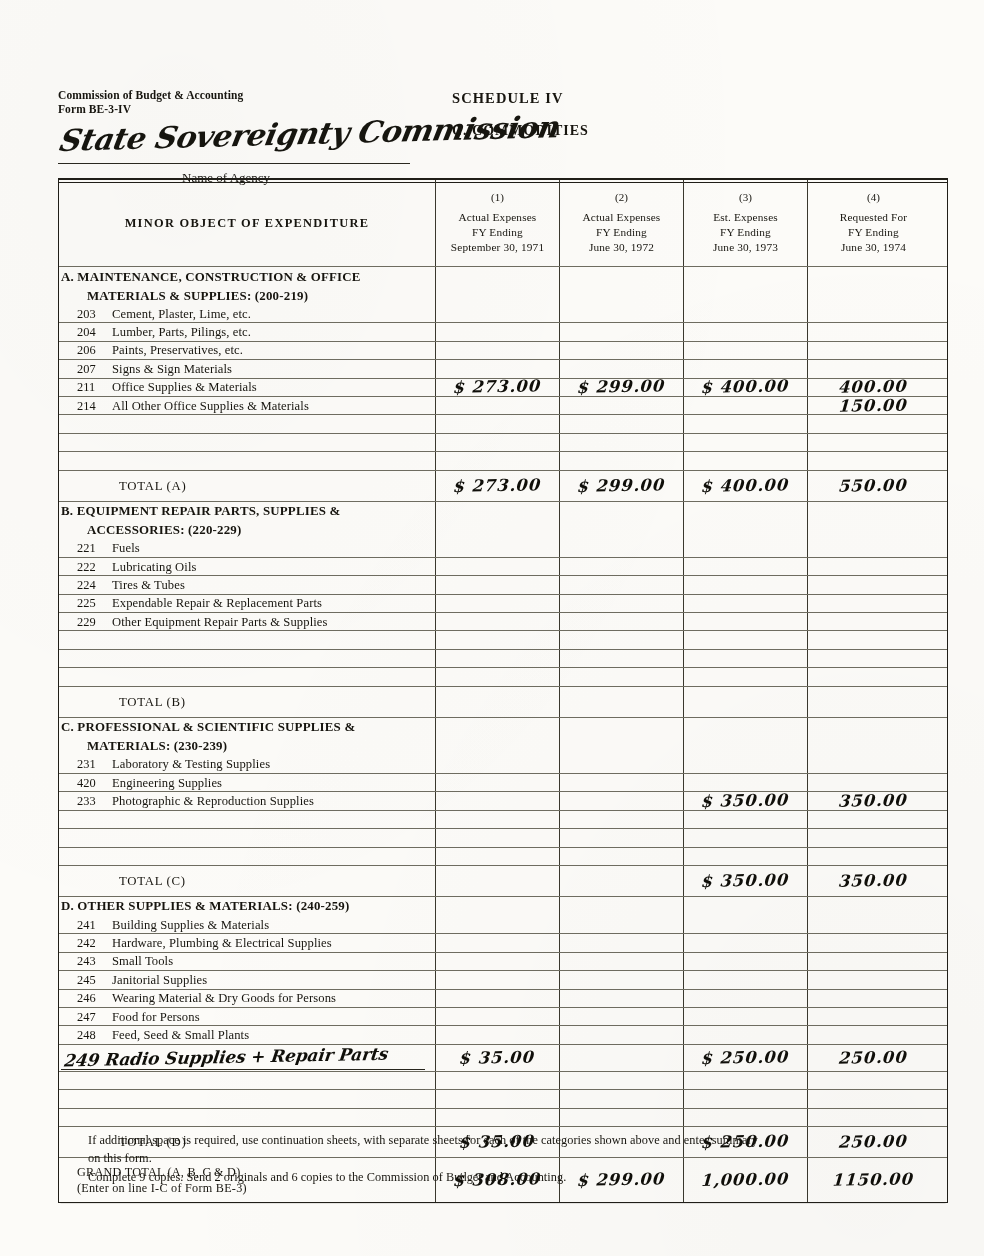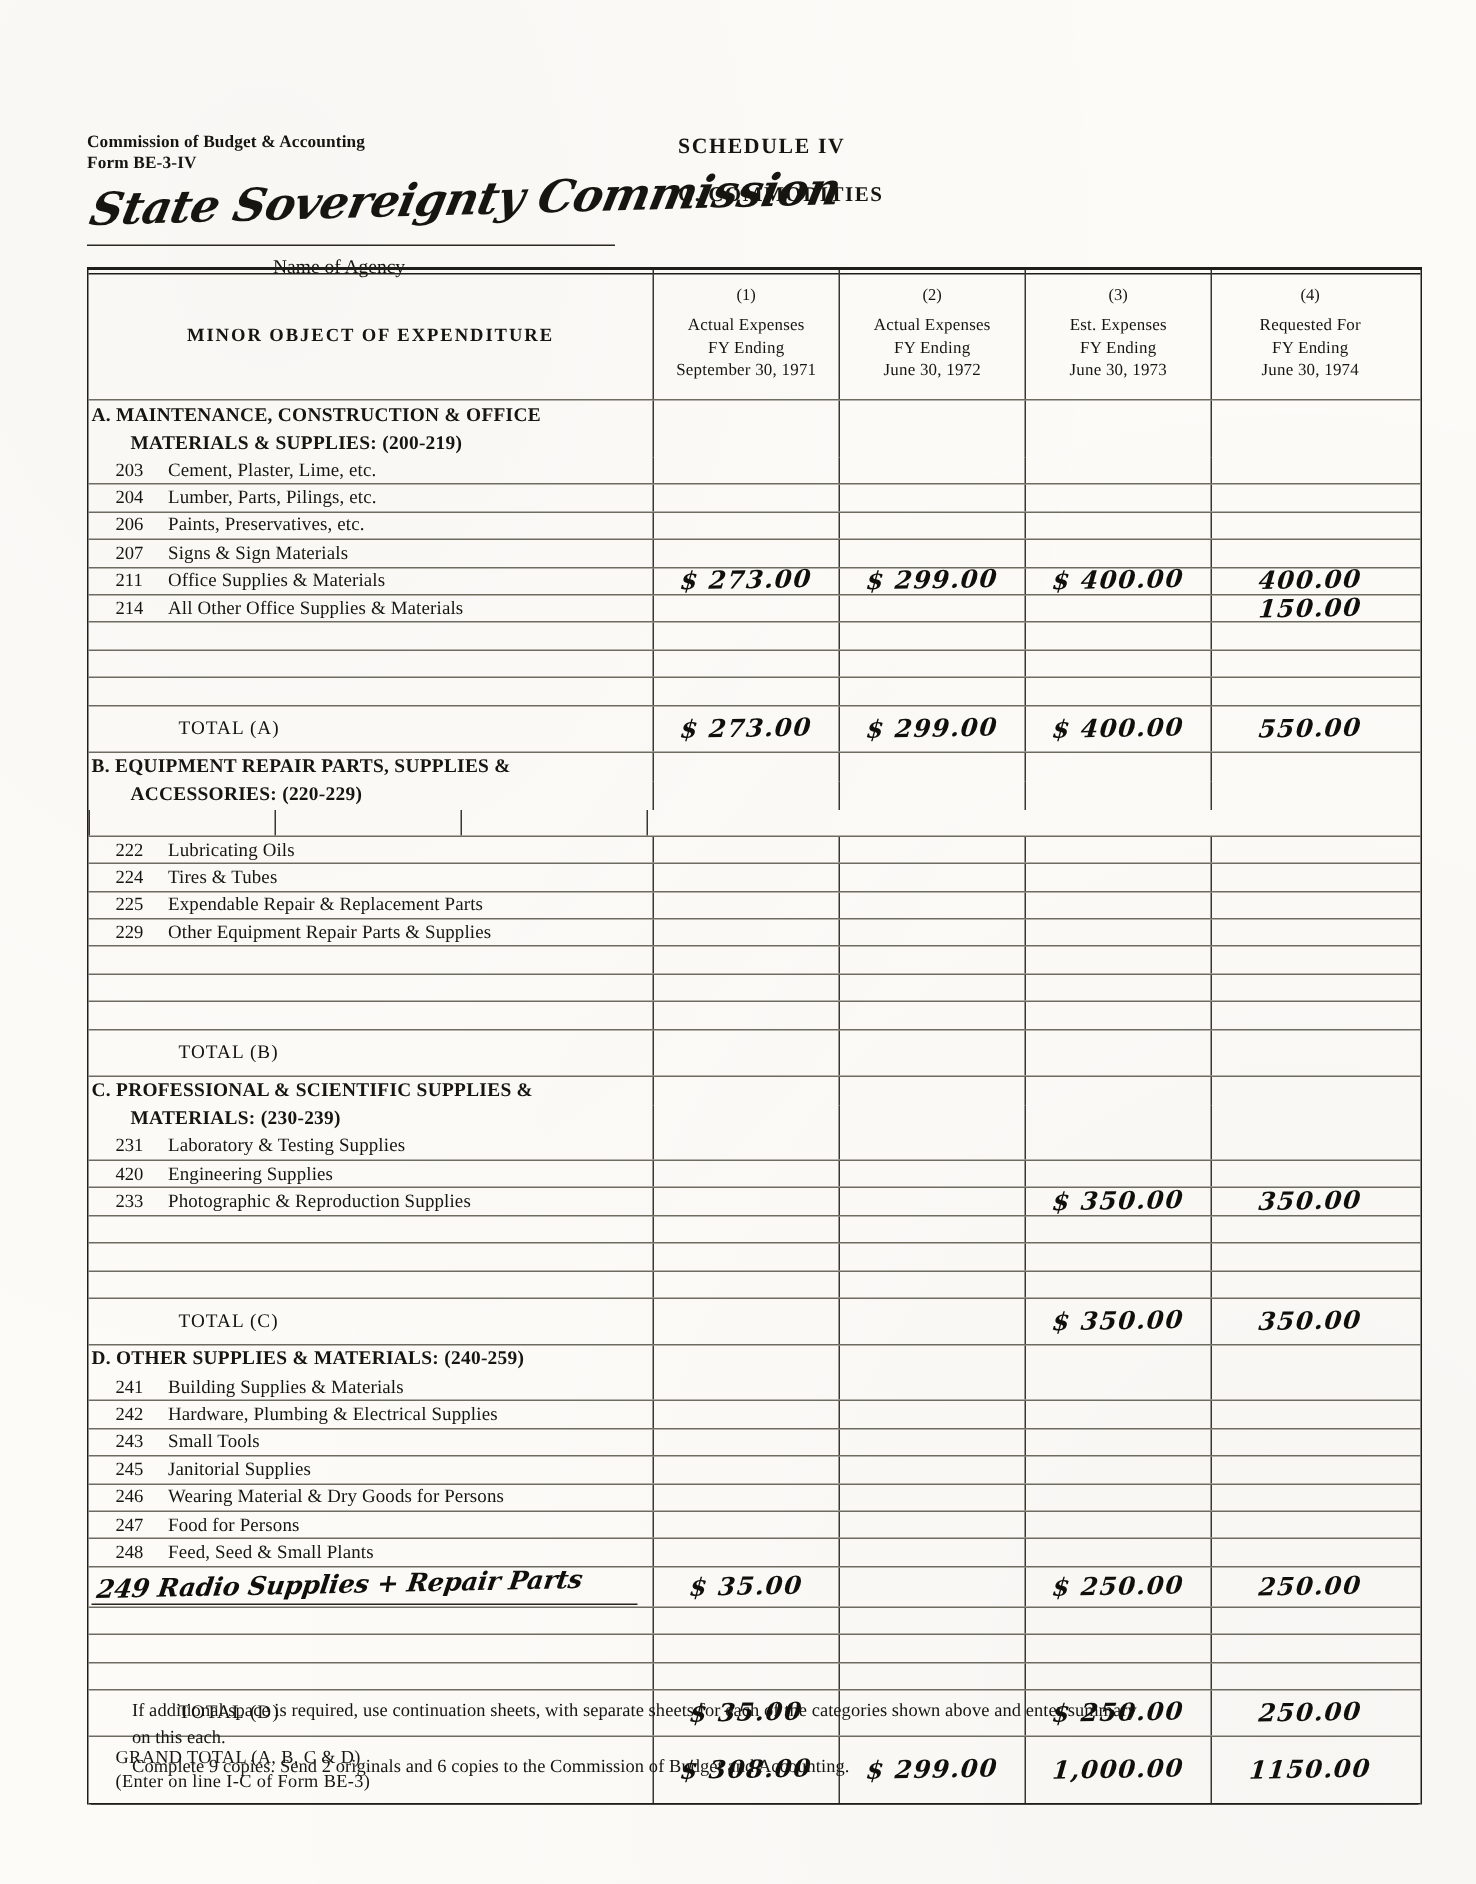--- a/index.html
+++ b/index.html
@@ -348,20 +348,24 @@
         <div class="row brow tall noline">
           <div class="c0">
             <div class="sect2">ACCESSORIES:  (220-229)</div>
           </div>
           <div class="cN"></div>
           <div class="cN"></div>
           <div class="cN"></div>
           <div class="c4"></div>
         </div>
         <div class="row brow noline">
+          <div class="c0">
+            <div class="code">221</div>
+            <div class="desc">Fuels</div>
+          </div>
           <div class="cN"></div>
           <div class="cN"></div>
           <div class="cN"></div>
           <div class="c4"></div>
         </div>
         <div class="row brow">
           <div class="c0">
             <div class="code">222</div>
             <div class="desc">Lubricating Oils</div>
           </div>
@@ -663,17 +667,17 @@
           <div class="c4">
             <div class="hw sk">1150.00</div>
           </div>
         </div>
       </div>
   <div style="border-top: 1.2px solid rgb(32, 30, 24); box-shadow: rgb(32, 30, 24) 0px 3px 0px -1.6px; height: 0px;"></div>
     </div>
 
   <div class="foot">
     <p>If additional space is required, use continuation sheets, with separate sheets for each of the categories shown above and enter summary</p>
-    <p>on this each.</p>
+    <p>on this form.</p>
     <p class="l2">Complete 9 copies.  Send 2 originals and 6 copies to the Commission of Budget and Accounting.</p>
   </div>
 
 </div>
 
 </body></html>

